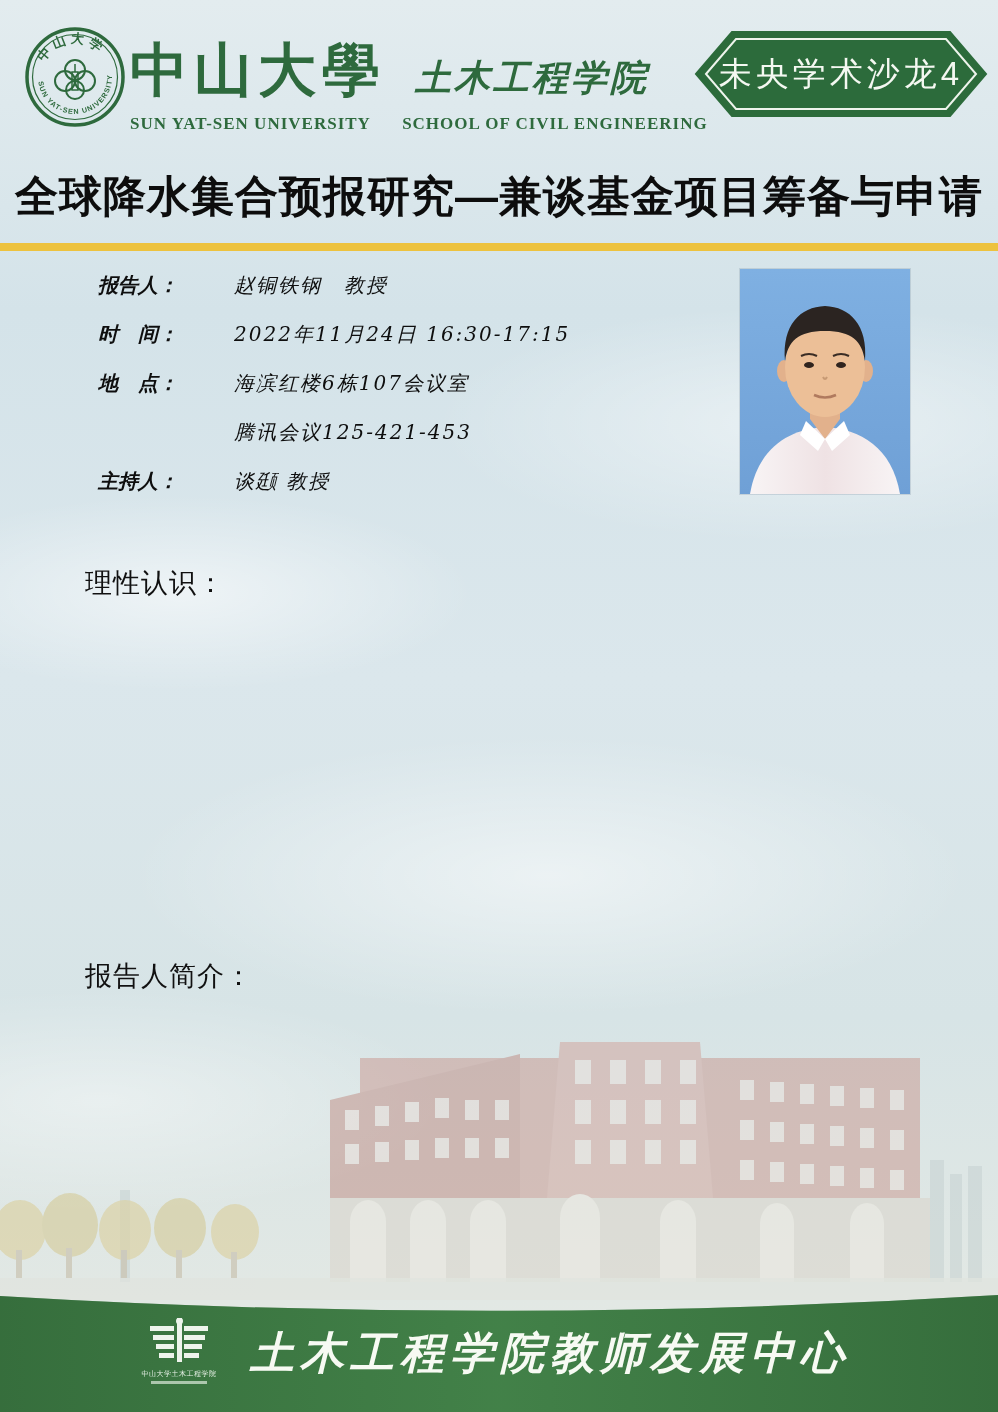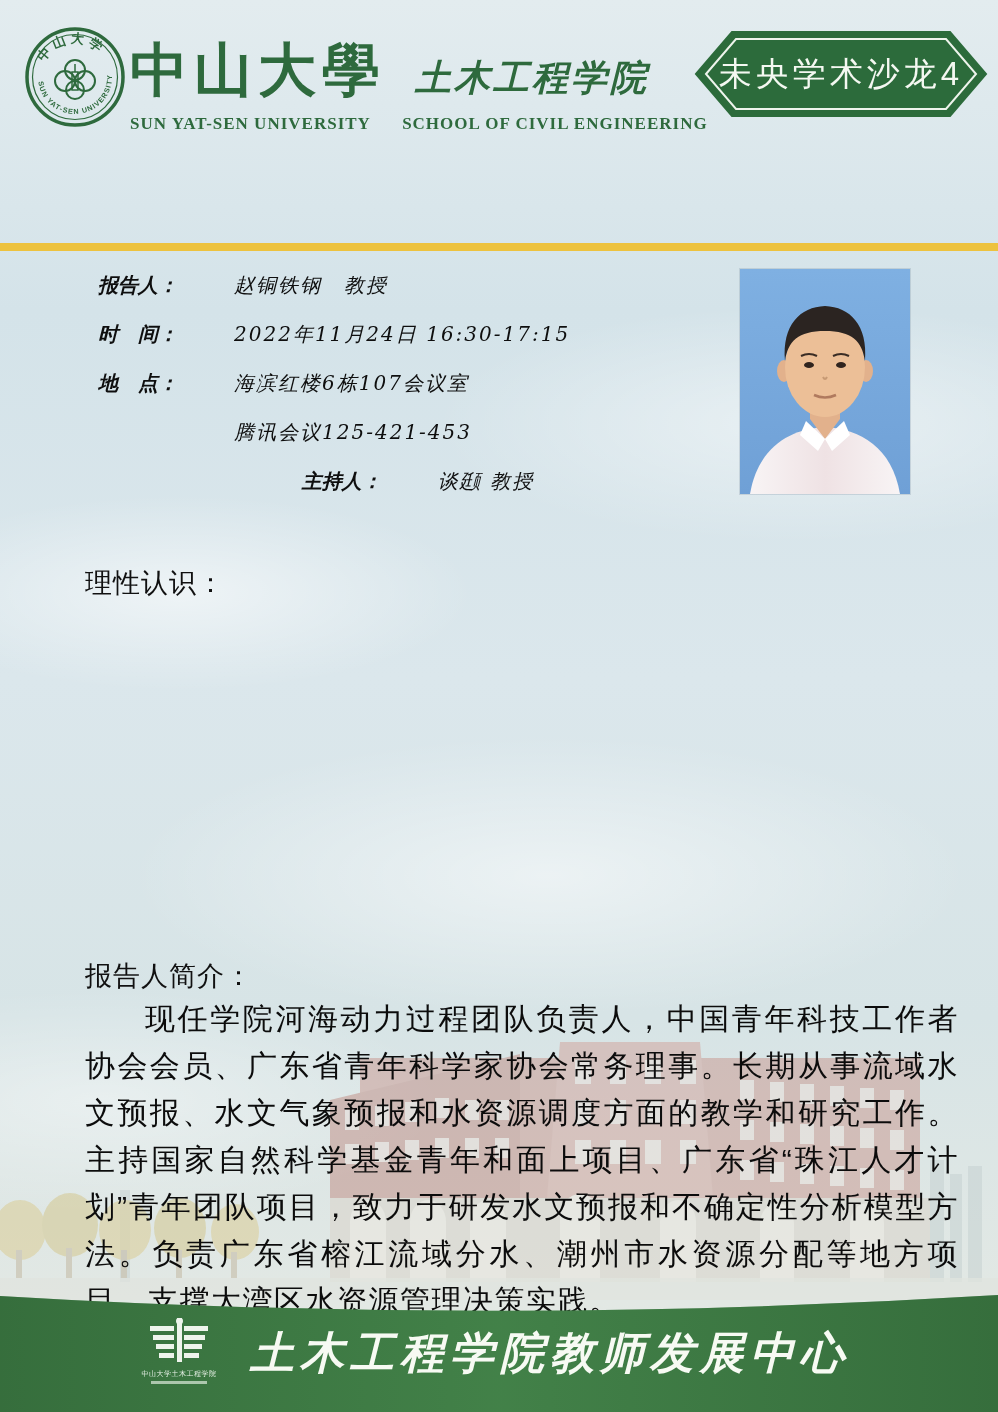--- a/index.html
+++ b/index.html
@@ -38,21 +38,21 @@
   .title { position:absolute; left:0; top:168px; width:100%; text-align:center;
            font-size:43px; font-weight:bold; color:#0d0d0d; letter-spacing:1px;
            font-family:"Liberation Sans", sans-serif; }
   .gold-rule { position:absolute; left:0; top:243px; width:998px; height:8px; background:#edc23e; }
 
   
   .info { position:absolute; left:98px; top:268px; width:640px; font-size:20px; color:#0e0e0e;font-style:italic; }
   .info-row { display:flex; align-items:baseline; margin-bottom:15px; line-height:34px; }
   .info-label { min-width:136px; font-weight:bold; letter-spacing:0px; white-space:pre; }
   .info-value { font-family:"DejaVu Serif", serif; letter-spacing:2px; white-space:pre; }
-  .info-row.host { margin-top:14px;justify-content:center; }
+  .info-row.host { margin-top:14px; }
 
   .photo { position:absolute; left:740px; top:269px; width:170px; height:225px;
            box-shadow:0 0 0 1px rgba(120,140,160,.25); }
 
   
   .sec-heading { position:absolute; left:85px; font-size:27px; color:#111; letter-spacing:1px; }
   .abstract-heading { top:565px; }
   .bio-heading { top:958px; }
   .para { position:absolute; left:85px; width:874px; font-size:30px; line-height:47px;
           color:#0c0c0c; text-align:justify; text-indent:2em; letter-spacing:1.5px; z-index:2; }
@@ -115,20 +115,21 @@
   </div>
 
   <div class="badge">
     <svg viewBox="0 0 294 88">
       <polygon points="2,44 38,2 256,2 292,44 256,86 38,86" fill="#2c6b3b" stroke="#2c6b3b" stroke-width="2"></polygon>
       <polygon points="12,44 42,9 252,9 282,44 252,79 42,79" fill="none" stroke="#eef4ec" stroke-width="2"></polygon>
     </svg>
     <div class="badge-label">未央学术沙龙4</div>
   </div>
 
+  <div class="title">全球降水集合预报研究—兼谈基金项目筹备与申请</div>
   <div class="gold-rule"></div>
 
   <div class="info">
     <div class="info-row">
       <span class="info-label">报告人：</span>
       <span class="info-value">赵铜铁钢　教授</span>
     </div>
     <div class="info-row">
       <span class="info-label">时　间：</span>
       <span class="info-value">2022年11月24日 16:30-17:15</span>
@@ -174,21 +175,20 @@
       <path d="M61,87 Q69,83 77,87" stroke="#3a2c24" stroke-width="2" fill="none"></path>
       <path d="M93,87 Q101,83 109,87" stroke="#3a2c24" stroke-width="2" fill="none"></path>
       <path d="M83,108 Q85,112 87,108" stroke="#c79a74" stroke-width="2" fill="none"></path>
       <path d="M74,126 Q85,131 96,126" stroke="#b07a5e" stroke-width="2.5" fill="none"></path>
     </svg>
   </div>
 
   <div class="sec-heading abstract-heading">理性认识：</div>
 
   <div class="sec-heading bio-heading">报告人简介：</div>
-  <div class="para bio-body">现任学院河海动力过程团队负责人，中国青年科技工作者协会会员、广东省青年科学家协会常务理事。长期从事流域水文预报、水文气象预报和水资源调度方面的教学和研究工作。主持国家自然科学基金青年和面上项目、广东省“珠江人才计划”青年团队项目，致力于研发水文预报和不确定性分析模型方法。负责广东省榕江流域分水、潮州市水资源分配等地方项目，支撑大湾区水资源管理决策实践。</div>
 
   <div class="scenery">
     <svg viewBox="0 0 998 260" width="998" height="260">
       <g opacity=".8">
         <rect x="360" y="18" width="560" height="224" fill="#c58a80"></rect>
         <polygon points="330,60 520,14 520,242 330,242" fill="#b97c72"></polygon>
         <polygon points="560,2 700,2 720,242 540,242" fill="#cf968c"></polygon>
         <g fill="#f3e9e2" opacity=".85">
           <rect x="345" y="70" width="14" height="20"></rect>
             <rect x="375" y="66" width="14" height="20"></rect>

